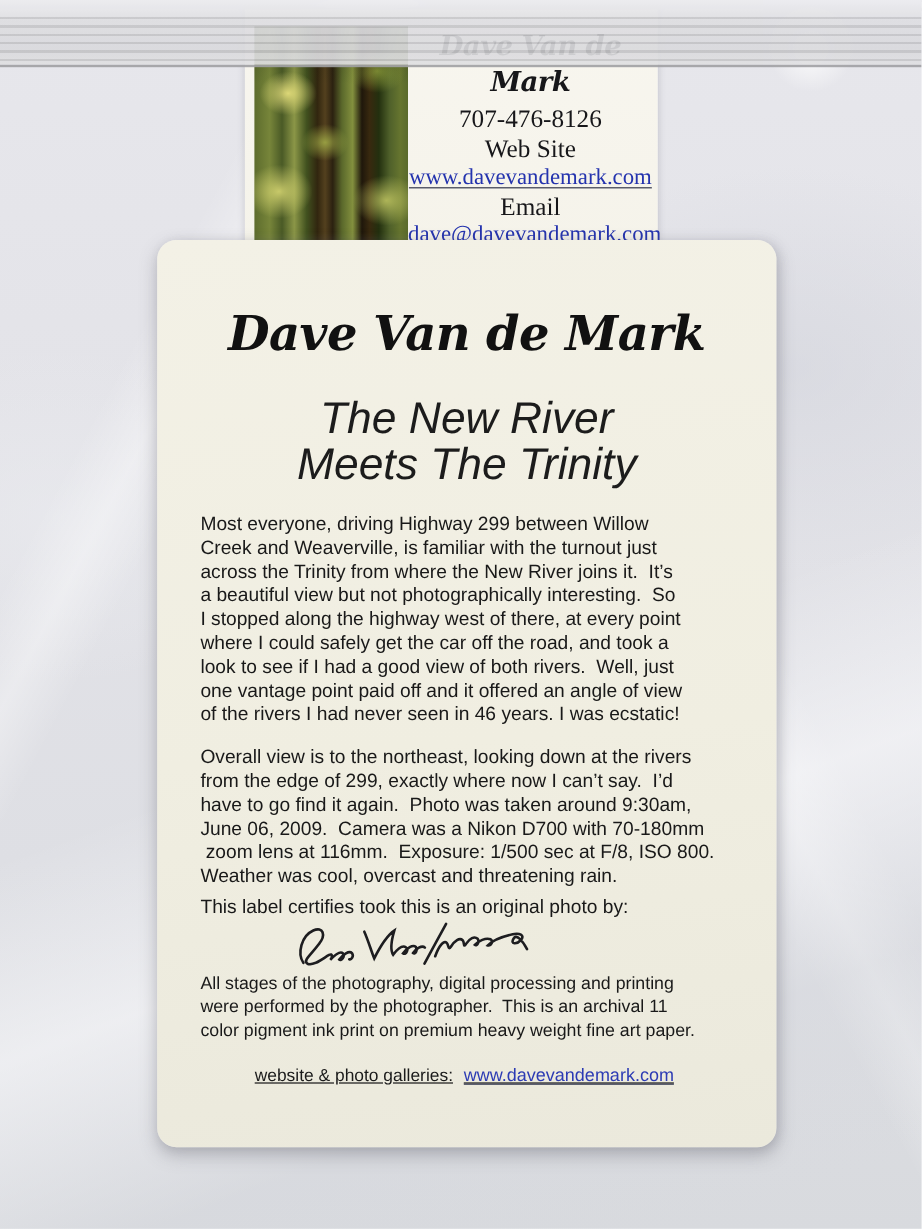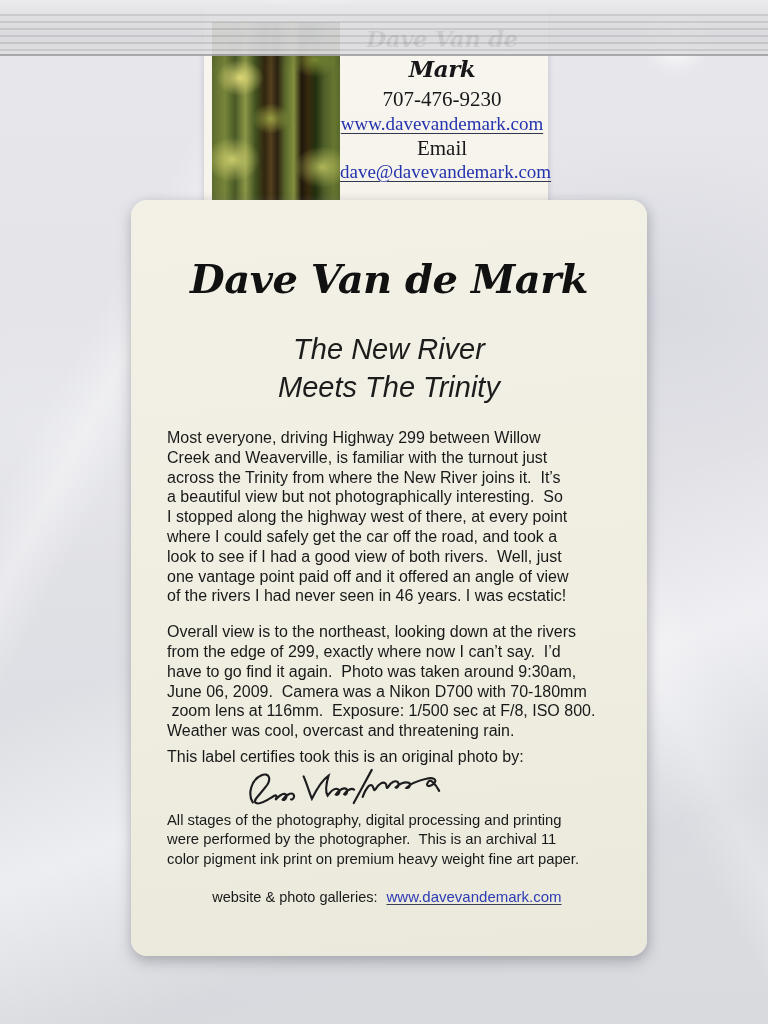--- a/index.html
+++ b/index.html
@@ -66,49 +66,50 @@
   .label{
     position:absolute;left:131px;top:200px;width:516px;height:756px;z-index:4;
     box-sizing:border-box;padding:55px 36px 0;
     background:linear-gradient(175deg,#f3f1e6 0%,#f0eee1 55%,#ebe9dc 100%);
     border-radius:16px;
     box-shadow:0 6px 14px rgba(88,88,100,0.35), 3px 0 8px rgba(120,120,132,0.15);
     color:#161616;
   }
   .artist{font-size:40px;line-height:48px;text-align:center;color:#111;}
   .photo-title{
-    font-size:29px;line-height:38px;font-style:italic;text-align:center;
+    font-size:37px;line-height:38px;font-style:italic;text-align:center;
     margin-top:27px;height:76px;white-space:pre-wrap;color:#1c1c1c;
   }
   .para{margin:0;white-space:pre-wrap;font-size:16px;line-height:19.8px;color:#191919;}
   .p1{margin-top:22px;}
   .p2{margin-top:16px;}
   .certify{margin-top:6px;}
   .sig-wrap{margin:0 0 0 64px;height:40px;}
   .signature{width:256px;height:40px;transform:rotate(-2deg);}
   .signature path{fill:none;stroke:#1d1d20;stroke-width:2.6;stroke-linecap:round;}
   .p3{margin-top:4px;font-size:14.8px;line-height:19.5px;}
   .footer{margin-top:18px;}
-  .frow{display:flex;justify-content:center;gap:9px;line-height:20px;}
+  .frow{display:flex;justify-content:center;gap:9px;line-height:20px;text-decoration:underline;}
   .flabel{width:198px;text-align:right;font-size:14.5px;color:#1a1a1a;}
   .flink{
     width:212px;text-align:left;font-size:15px;color:#2c3bb4;cursor:pointer;
     text-decoration:underline;text-decoration-color:#3a3f55;text-underline-offset:2px;
   }
 </style>
 </head>
 <body>
 
 <div class="creases"></div>
 
 <div class="card">
   <div class="card-photo"></div>
   <div class="card-text">
     <div class="card-name script">Dave Van de Mark</div>
-    <div class="card-phone card-serif">707-476-9230</div>
+    <div class="card-phone card-serif">707-476-8126</div>
+    <div class="card-weblabel card-serif">Web Site</div>
     <a class="card-link">www.davevandemark.com</a>
     <div class="card-emaillabel card-serif">Email</div>
     <a class="card-link">dave@davevandemark.com</a>
   </div>
 </div>
 
 <div class="seam"></div>
 
 <div class="label">
   <div class="artist script">Dave Van de Mark</div>

